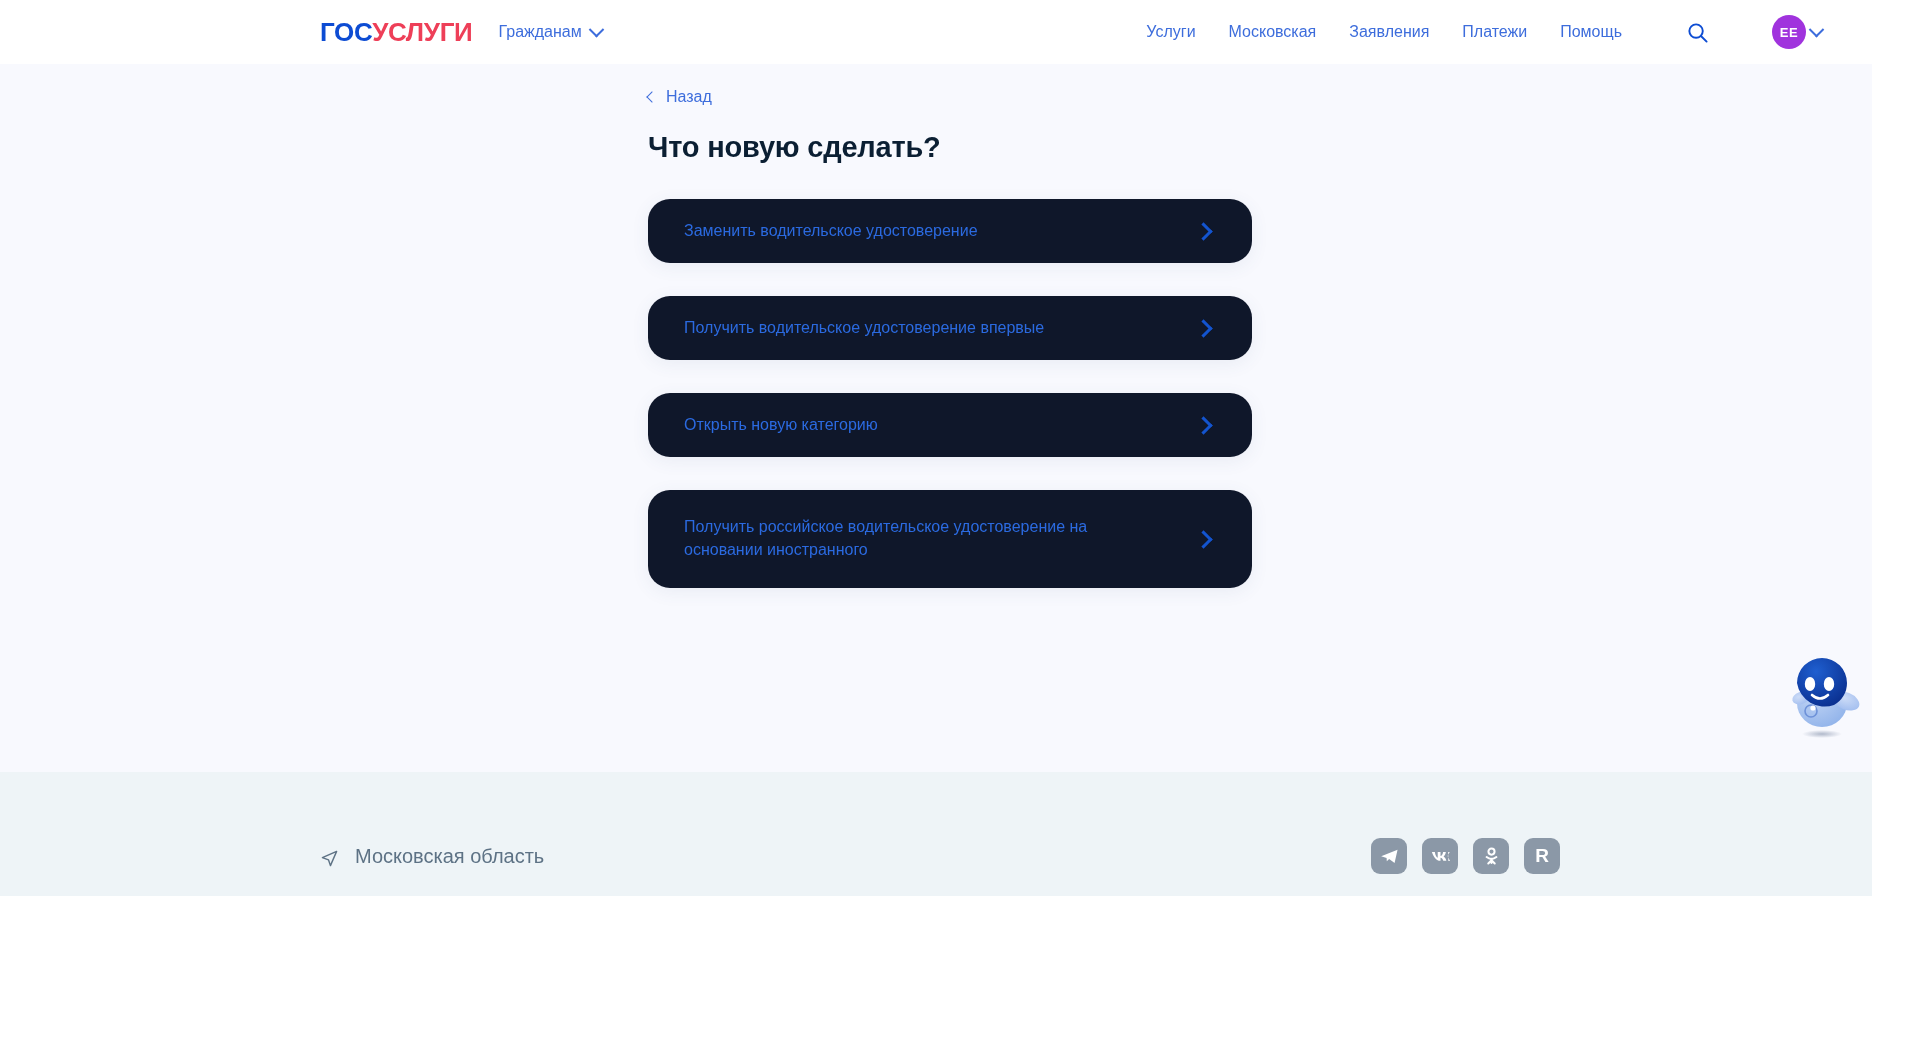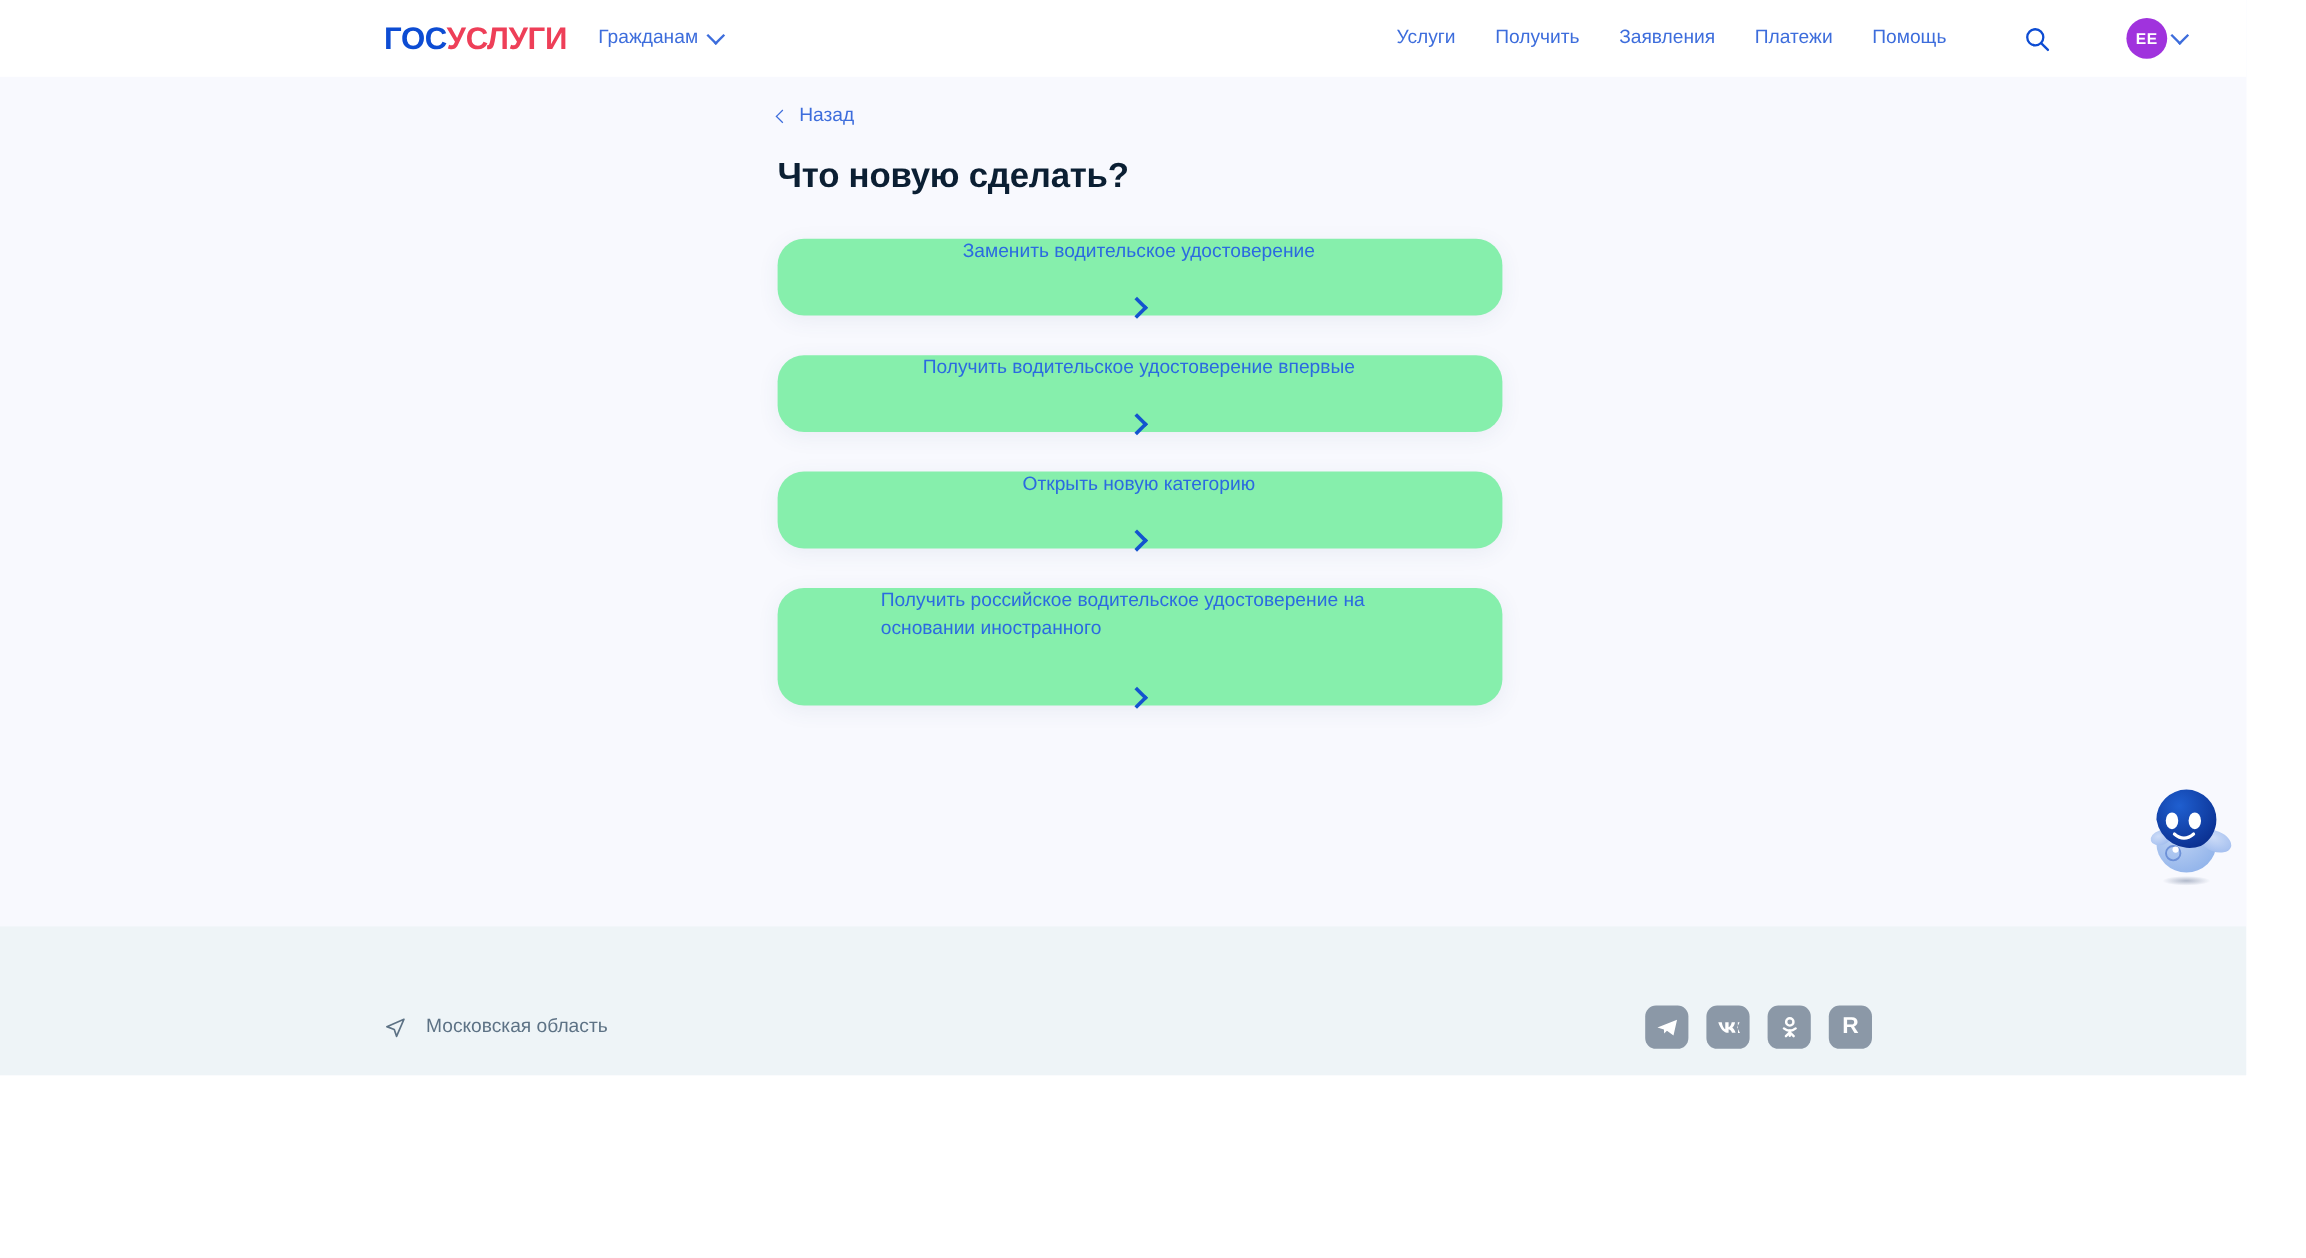--- a/index.html
+++ b/index.html
@@ -140,31 +140,30 @@
 
   .page-title {
     font-size: 29px;
     font-weight: 700;
     color: #0b1f33;
     letter-spacing: -0.2px;
     margin-bottom: 35px;
   }
 
   .card {
-    background: #86efac;
+    background: #0f172a;
     border-radius: 22px;
     box-shadow: 0 4px 18px rgba(65,86,125,0.08);
     display: flex;
     align-items: center;
     justify-content: space-between;
     padding: 0 38px 0 36px;
     min-height: 64px;
     margin-bottom: 33px;
     cursor: pointer;
-    flex-direction: column;
   }
 
   .card-tall { min-height: 98px; }
 
   .card-label {
     color: #2b6ae0;
     font-size: 16px;
     line-height: 1.42;
     max-width: 430px;
   }
@@ -196,24 +195,24 @@
     align-items: center;
     padding: 0 50px 0 320px;
     position: absolute;
     top: 772px;
     left: 0;
     width: 1872px;
   }
 
   .location {
     display: flex;
-    align-items: flex-start;
+    align-items: flex-end;
     gap: 16px;
     color: #5d7285;
-    font-size: 16px;
+    font-size: 20px;
     cursor: pointer;
   }
 
   .socials {
     margin-left: auto;
     display: flex;
     gap: 15px;
     margin-right: 262px;
   }
 
@@ -246,21 +245,21 @@
         <span class="g1">ГОС</span><span class="g2">УСЛУГИ</span>
       </div>
 
       <div class="audience">
         <span>Гражданам</span>
         <span class="chev-down"></span>
       </div>
 
       <nav class="nav">
         <a class="nav-link">Услуги</a>
-        <a class="nav-link">Получить</a>
+        <a class="nav-link">Московская</a>
         <a class="nav-link">Заявления</a>
         <a class="nav-link">Платежи</a>
         <a class="nav-link">Помощь</a>
 
         <div class="search-btn">
           <svg width="23" height="23" viewBox="0 0 24 24" fill="none">
             <circle cx="10.5" cy="10.5" r="7" stroke="#0d4cd3" stroke-width="2"></circle>
             <line x1="15.6" y1="15.6" x2="21.5" y2="21.5" stroke="#0d4cd3" stroke-width="2" stroke-linecap="round"></line>
           </svg>
         </div>

